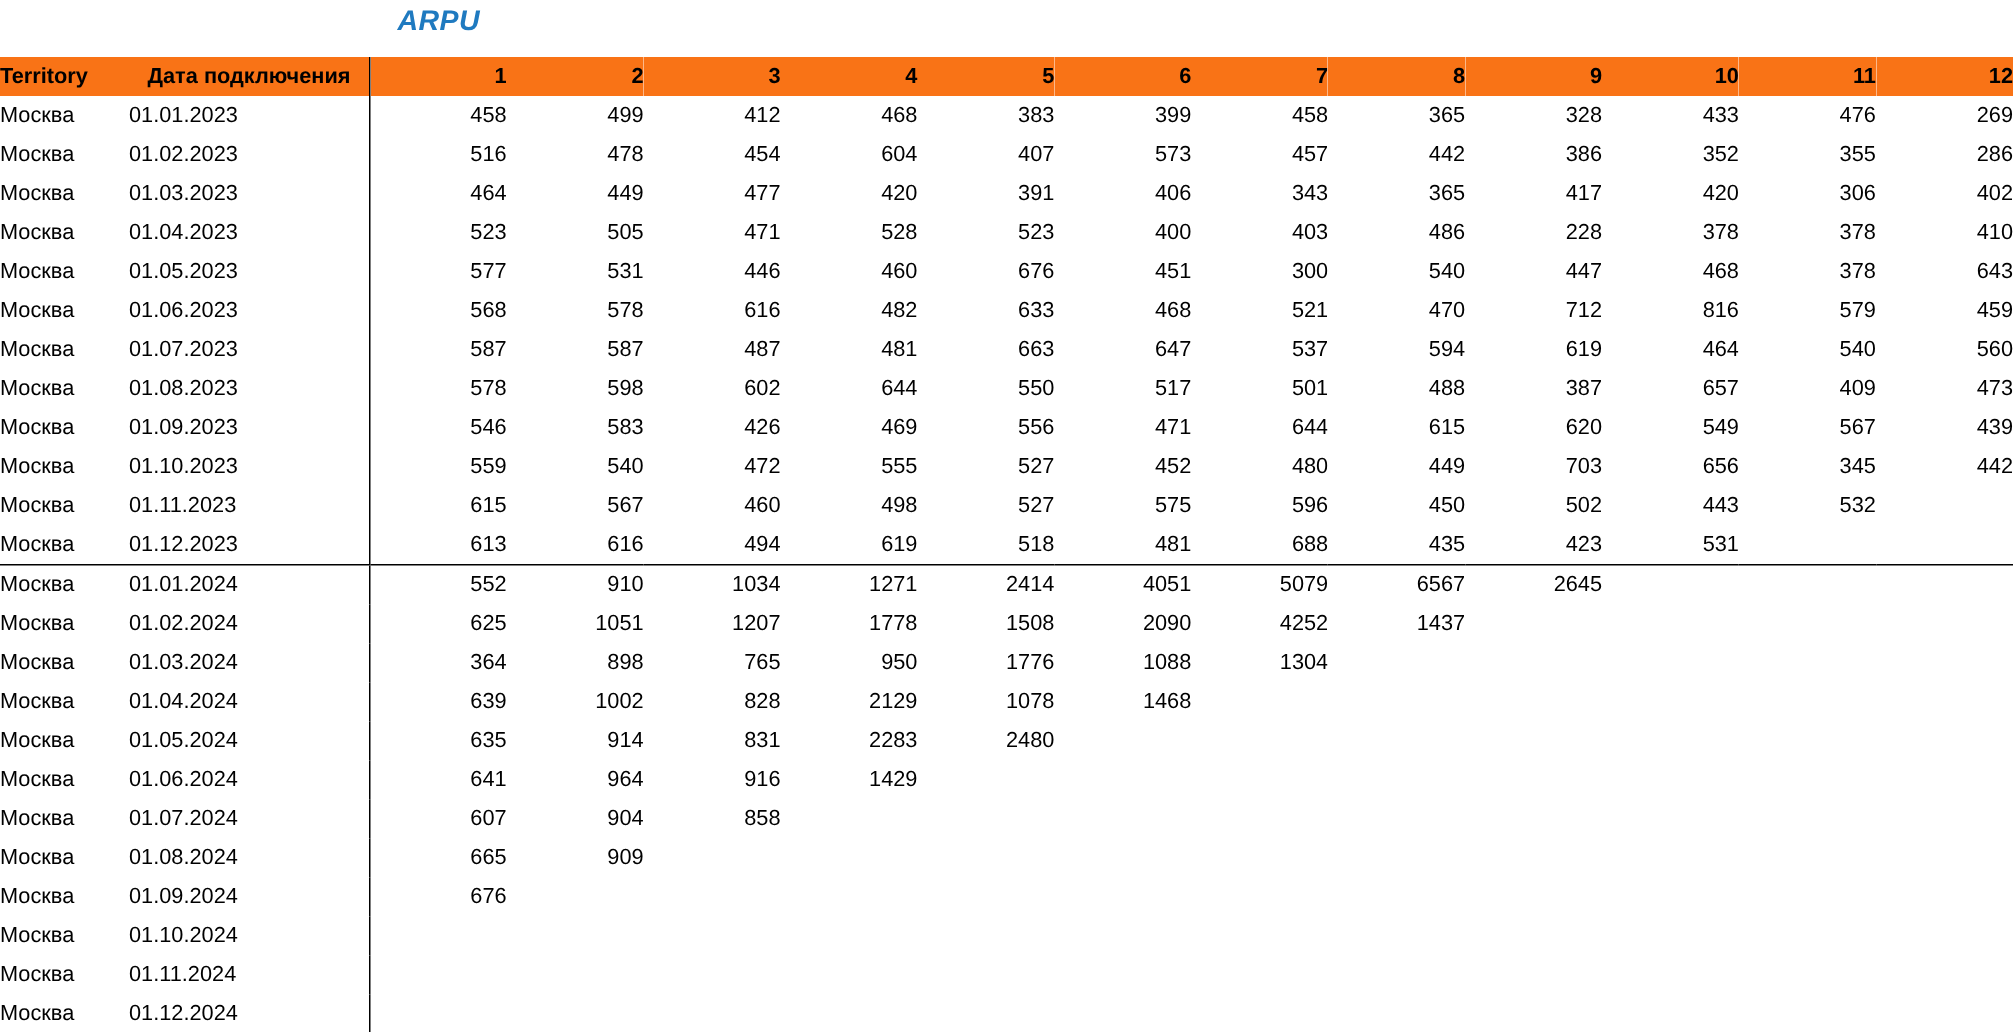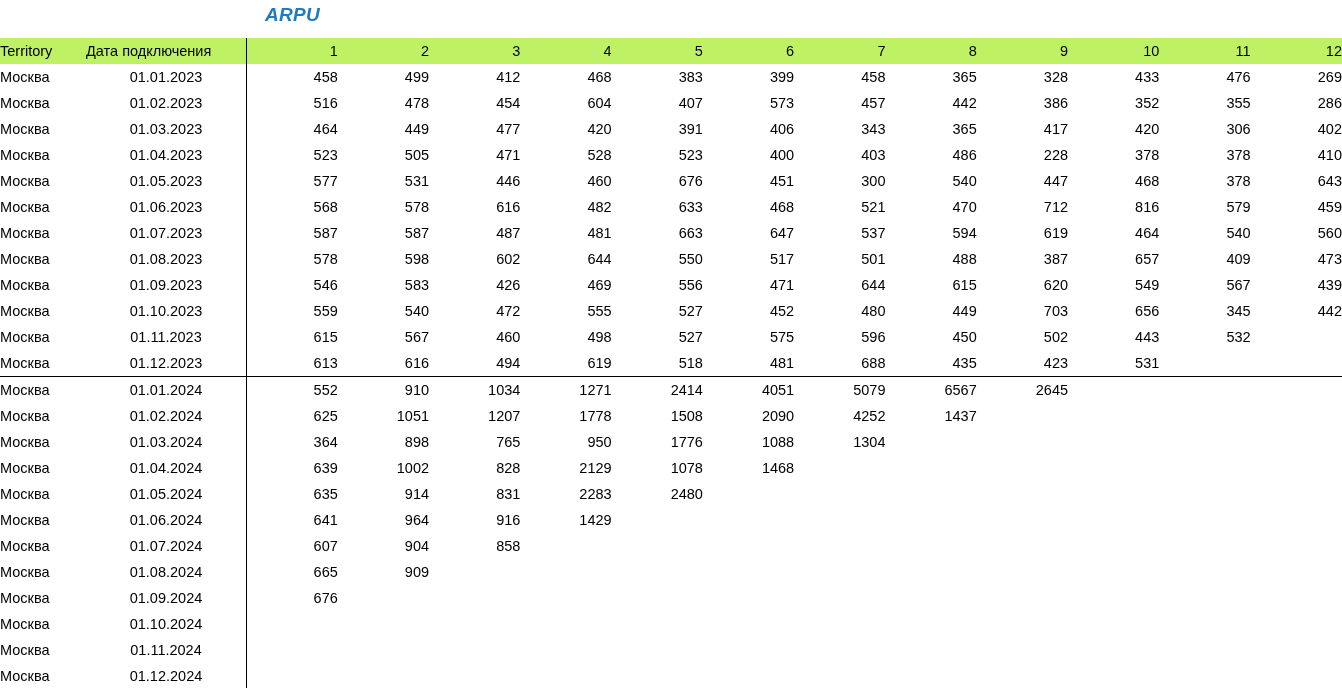--- a/index.html
+++ b/index.html
@@ -38,44 +38,44 @@
     width: 1342px;
   }
   table.grid th, table.grid td {
     font-size: 14.5px;
     padding: 0;
     height: 26px;
     white-space: nowrap;
     overflow: hidden;
   }
   thead th {
-    background: #bef264;
-    font-weight: normal;
+    background: #f97316;
+    font-weight: bold;
     vertical-align: middle;
   }
   th.h-territory {
     text-align: left;
     padding-left: 18px;
     width: 86px;
   }
   th.h-date {
-    text-align: left;
+    text-align: center;
     padding-left: 2px;
     width: 160px;
   }
   th.h-num {
     text-align: right;
     padding-right: 18px;
   }
   td.c-territory {
     text-align: left;
     padding-left: 18px;
   }
   td.c-date {
-    text-align: center;
+    text-align: left;
     padding-right: 8px;
   }
   td.c-num {
     text-align: right;
     padding-right: 18px;
   }
   
   th.h-date, td.c-date {
     border-right: 1.5px solid #000000;
   }

